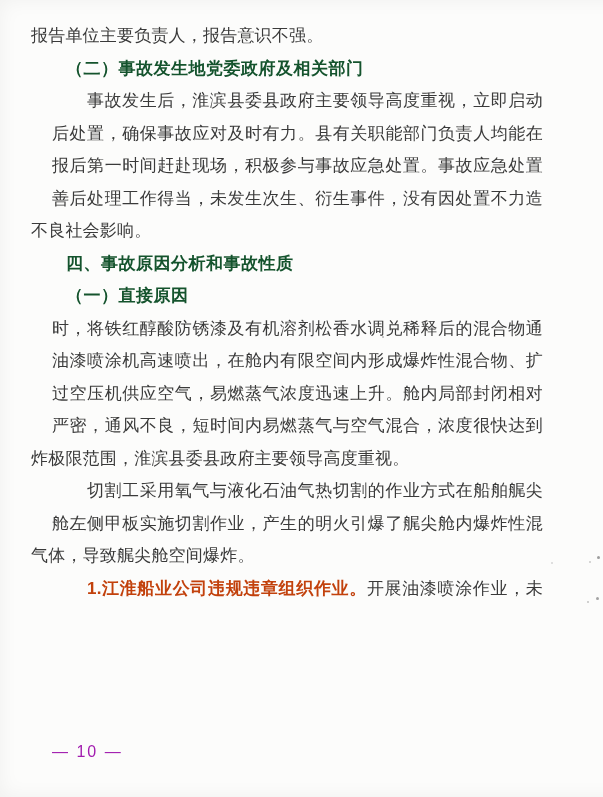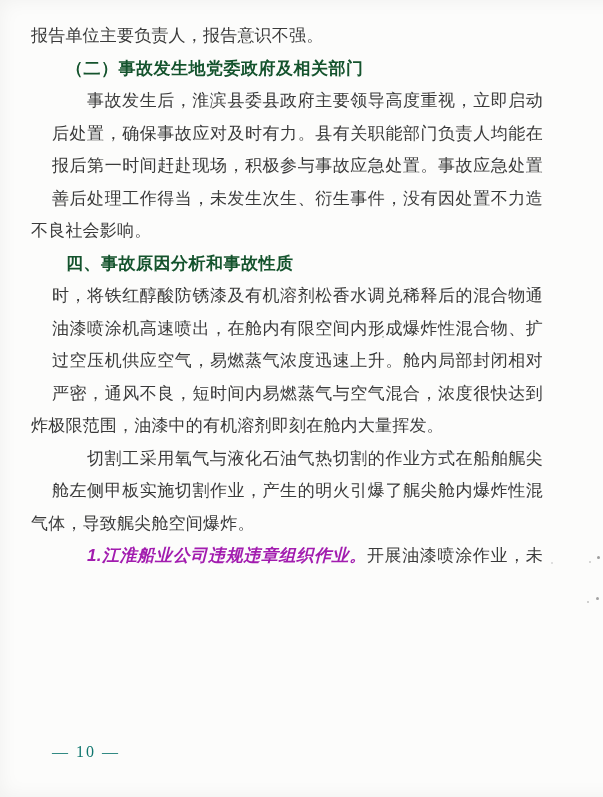--- a/index.html
+++ b/index.html
@@ -42,32 +42,31 @@
   }
   .head {
     font-family: "Liberation Sans", "DejaVu Sans", sans-serif;
     font-weight: 700;
     color: #14532d;
     letter-spacing: 0.5px;
   }
   .b-lead {
     font-family: "Liberation Sans", "DejaVu Sans", sans-serif;
     font-weight: 700;
-    color: #a21caf;
-    font-style: italic;
+    color: #c2410c;
   }
   .pageno {
     position: absolute;
     left: 52px;
     top: 742px;
     font-size: 16px;
     line-height: 20px;
-    color: #0f766e;
+    color: #a21caf;
     letter-spacing: 2px;
-    font-family: Liberation Serif, serif;
+    font-family: Liberation Sans, sans-serif;
   }
   .speck {
     position: absolute;
     border-radius: 50%;
     background: #7d7d7d;
   }
 </style>
 </head>
 <body>
 
@@ -75,25 +74,26 @@
 
   <div class="textblock">
     <div class="ln">报告单位主要负责人，报告意识不强。</div>
     <div class="ln head ind">（二）事故发生地党委政府及相关部门</div>
     <div class="ln ind just">事故发生后，淮滨县委县政府主要领导高度重视，立即启动应</div>
     <div class="ln just">后处置，确保事故应对及时有力。县有关职能部门负责人均能在接</div>
     <div class="ln just">报后第一时间赶赴现场，积极参与事故应急处置。事故应急处置和</div>
     <div class="ln just">善后处理工作得当，未发生次生、衍生事件，没有因处置不力造成</div>
     <div class="ln">不良社会影响。</div>
     <div class="ln head ind">四、事故原因分析和事故性质</div>
+    <div class="ln head ind">（一）直接原因</div>
     <div class="ln just">时，将铁红醇酸防锈漆及有机溶剂松香水调兑稀释后的混合物通过</div>
     <div class="ln just">油漆喷涂机高速喷出，在舱内有限空间内形成爆炸性混合物、扩</div>
     <div class="ln just">过空压机供应空气，易燃蒸气浓度迅速上升。舱内局部封闭相对</div>
     <div class="ln just">严密，通风不良，短时间内易燃蒸气与空气混合，浓度很快达到爆</div>
-    <div class="ln">炸极限范围，油漆中的有机溶剂即刻在舱内大量挥发。</div>
+    <div class="ln">炸极限范围，淮滨县委县政府主要领导高度重视。</div>
     <div class="ln ind just">切割工采用氧气与液化石油气热切割的作业方式在船舶艉尖</div>
     <div class="ln just">舱左侧甲板实施切割作业，产生的明火引爆了艉尖舱内爆炸性混合</div>
     <div class="ln">气体，导致艉尖舱空间爆炸。</div>
     <div class="ln ind just">
       <span class="b-lead">1.江淮船业公司违规违章组织作业。</span><span>开展油漆喷涂作业，未执</span>
     </div>
   </div>
 
   <div class="pageno">— 10 —</div>
 

